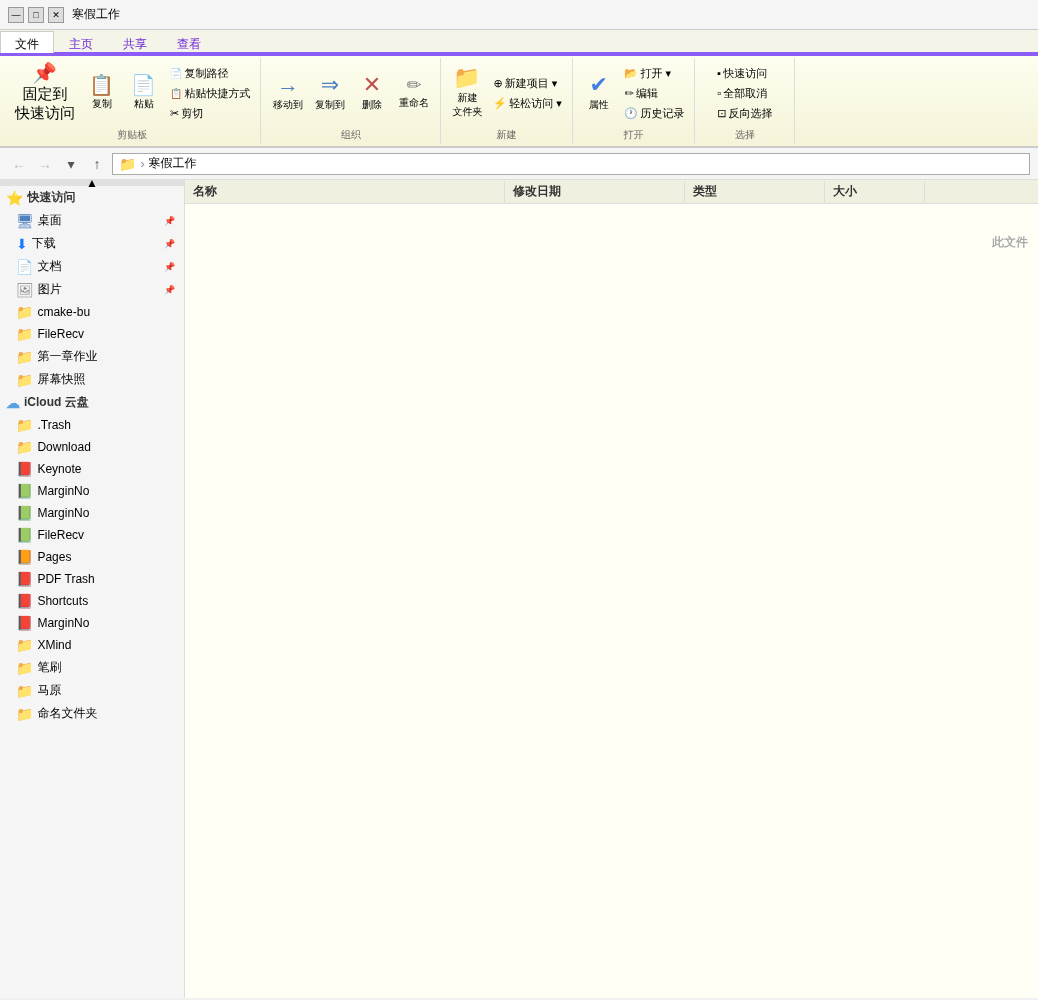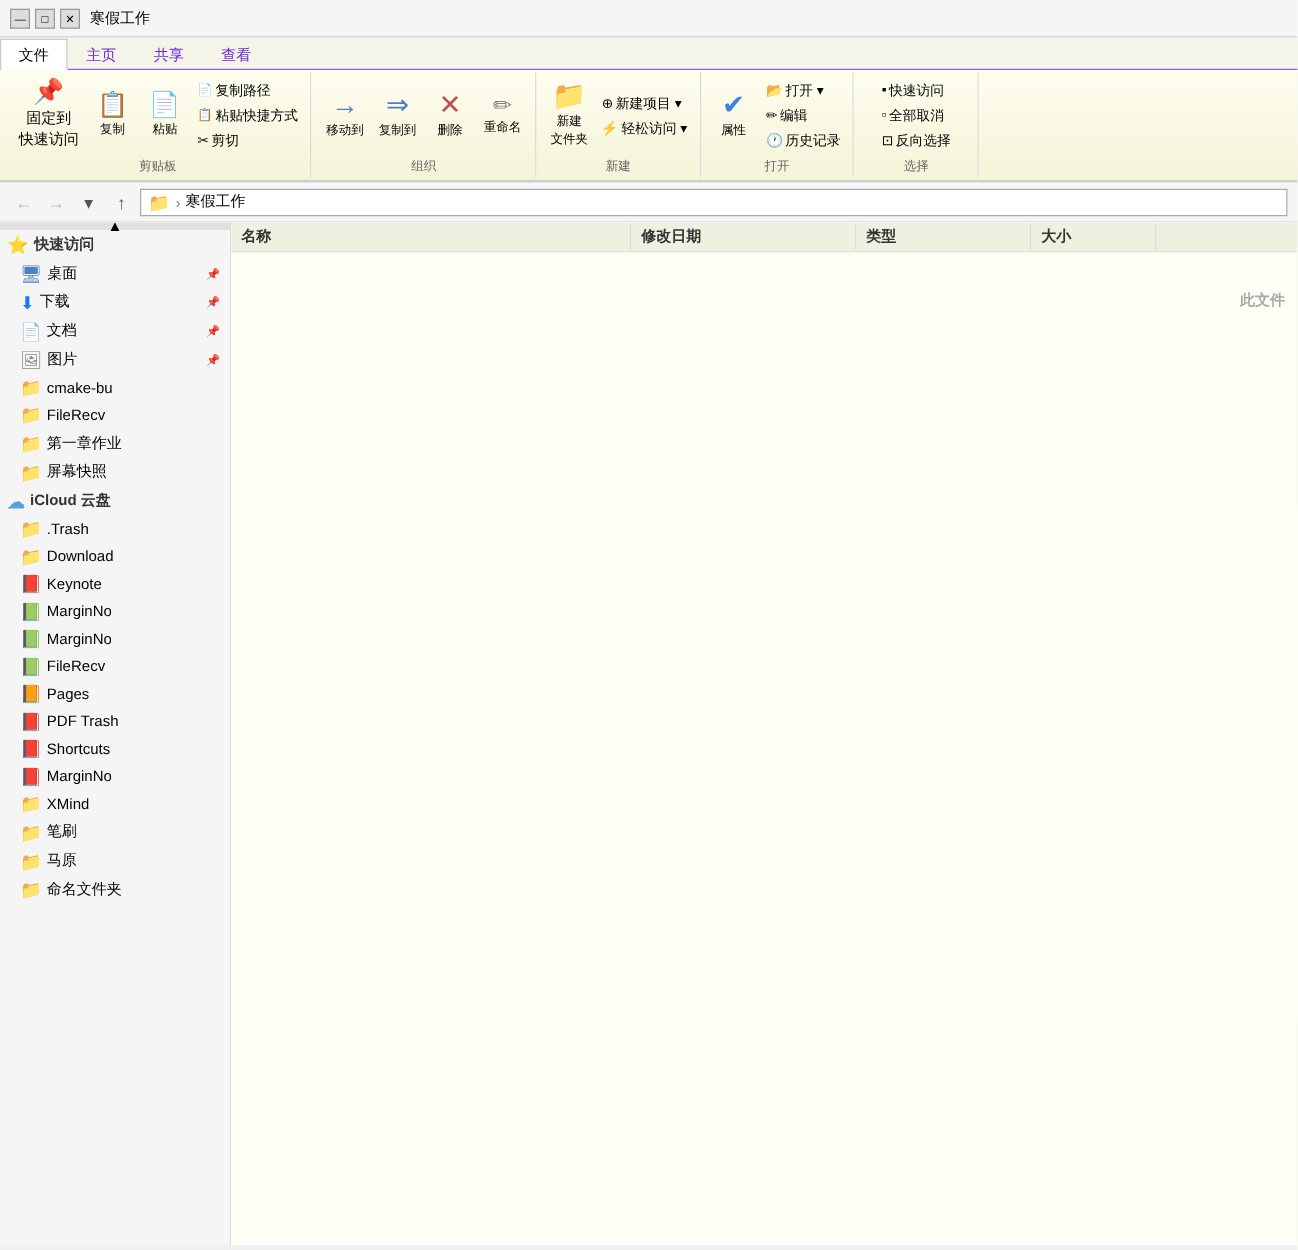--- a/index.html
+++ b/index.html
@@ -13,21 +13,21 @@
       align-items: center;
       padding: 0 8px;
       border-bottom: 1px solid #ccc;
     }
     .title-bar-icons { display: flex; gap: 4px; margin-right: 8px; }
     .title-bar-icon { width: 16px; height: 16px; border: 1px solid #999; background: #ddd; display: flex; align-items: center; justify-content: center; font-size: 9px; cursor: pointer; }
 
     
     .ribbon-tabs {
       background: #f5f4e8;
-      border-bottom: 1px solid #8b5cf6;
+      border-bottom: 4px solid #8b5cf6;
       display: flex;
       height: 26px;
     }
     .ribbon-tab {
       padding: 4px 14px;
       cursor: pointer;
       font-size: 12px;
       border: 1px solid transparent;
       border-bottom: none;
       position: relative;
@@ -246,21 +246,21 @@
   <div class="ribbon-tab">共享</div>
   <div class="ribbon-tab">查看</div>
 </div>
 
 <div class="ribbon">
 
   <div class="ribbon-group clip-group">
     <div class="ribbon-buttons">
       <div class="ribbon-btn-large">
         <span class="icon" style="font-size:20px;">📌</span>
-        <span class="label" style="font-size:12px; text-align:center;">固定到<br>快速访问</span>
+        <span class="label" style="font-size:15px; text-align:center;">固定到<br>快速访问</span>
       </div>
       <div class="ribbon-btn-large">
         <span class="icon" style="font-size:20px;">📋</span>
         <span class="label">复制</span>
       </div>
       <div class="ribbon-btn-large">
         <span class="icon" style="font-size:20px;">📄</span>
         <span class="label">粘贴</span>
       </div>
       <div class="ribbon-col">

